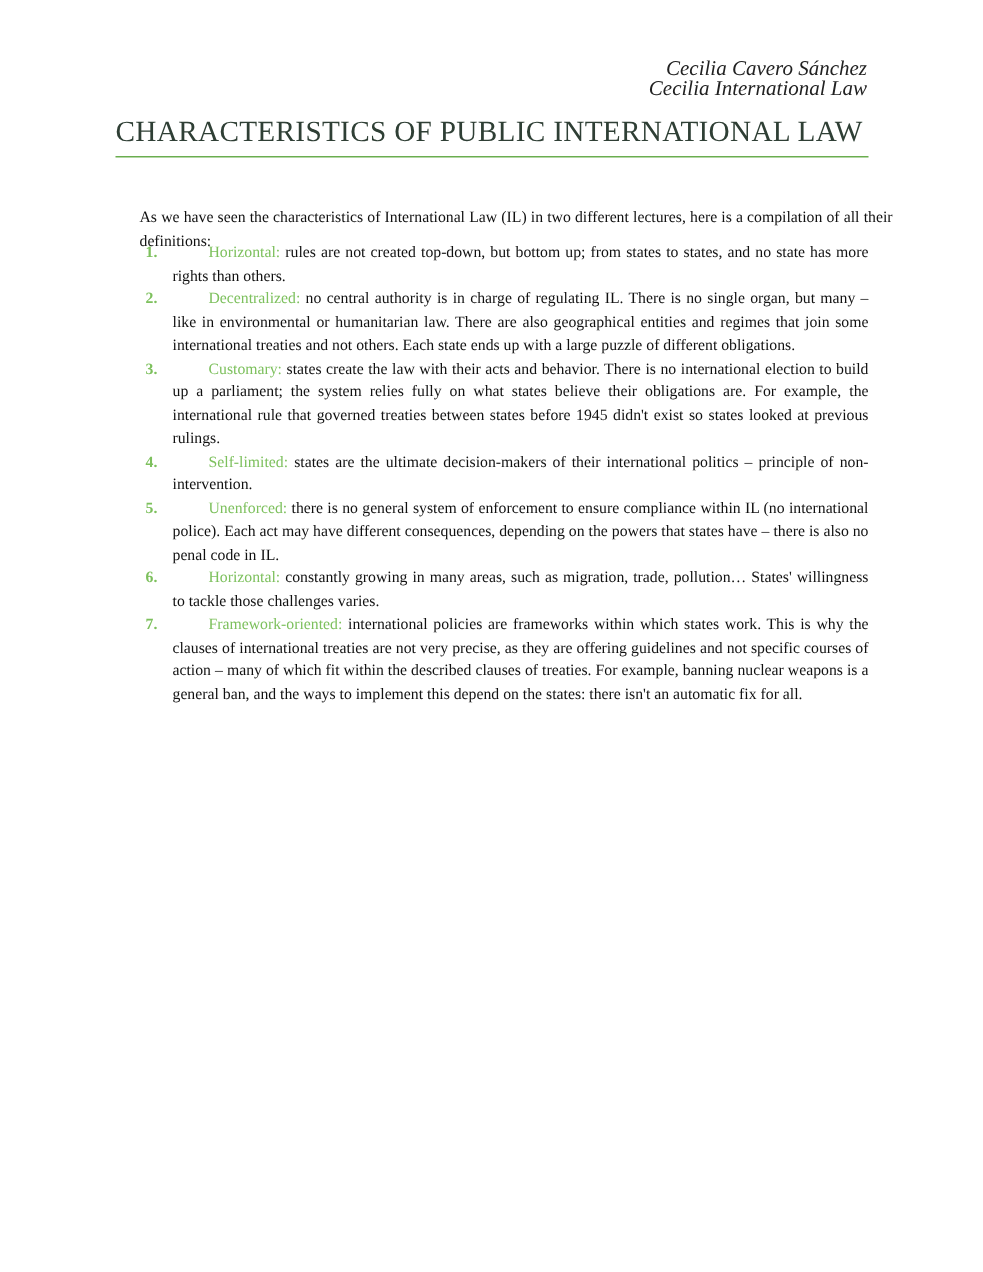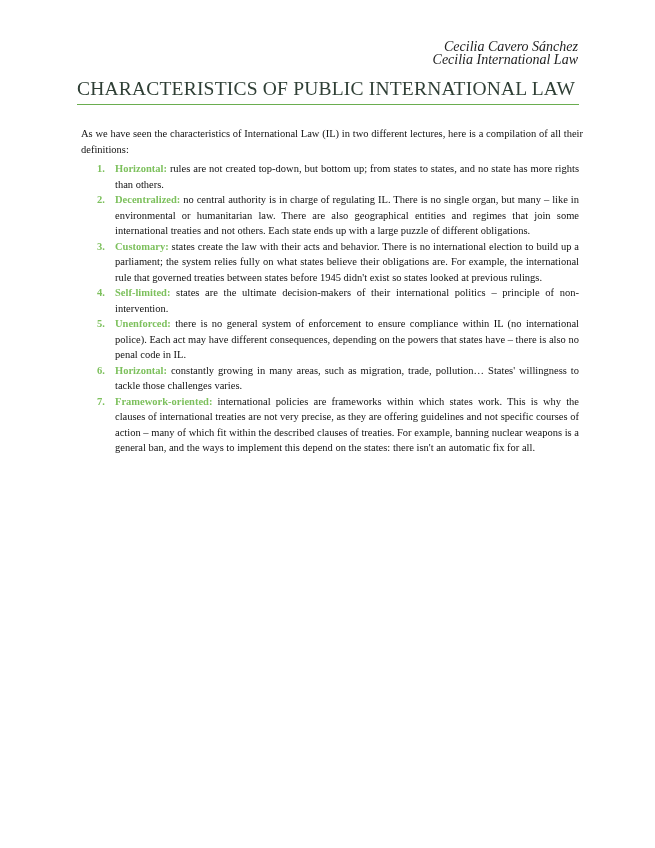--- a/index.html
+++ b/index.html
@@ -8,33 +8,33 @@
     .header { position: absolute; right: 77px; top: 40px; text-align: right;
               font-style: italic; font-size: 14px; line-height: 13px; color: #222; }
     .title { position: absolute; left: 77px; top: 78px; width: 502px;
              font-size: 19.5px; letter-spacing: 0.2px; color: #2f3f35;
              padding-bottom: 4px; border-bottom: 1.5px solid #6aad4f; line-height: 22px; }
     .intro { position: absolute; left: 77px; top: 122px; width: 502px;
              font-size: 10.5px; line-height: 15.5px; text-align: justify; }
     ol.items { position: absolute; left: 77px; top: 161px; width: 502px; margin: 0; padding: 0; list-style: none; }
     ol.items li { position: relative; padding-left: 38px; font-size: 10.5px; line-height: 15.5px; text-align: justify; margin-bottom: 0; }
     .num { position: absolute; left: 20px; top: 0; color: #7dc05d; font-weight: bold; }
-    .term { color: #7dc05d; font-weight: bold; }
+    .term { color: #7dc05d; font-weight: normal; margin-left: 24px; }
   </style>
 </head>
 <body>
 
 <div class="header">
   <div>Cecilia Cavero Sánchez</div>
   <div>Cecilia International Law</div>
 </div>
 
 <div class="title">CHARACTERISTICS OF PUBLIC INTERNATIONAL LAW</div>
 
-<p class="intro" style="margin:4px;">As we have seen the characteristics of International Law (IL) in two different lectures, here is a compilation of all their definitions:</p>
+<p class="intro" style="margin:16px;">As we have seen the characteristics of International Law (IL) in two different lectures, here is a compilation of all their definitions:</p>
 
 <ol class="items">
   <li><span class="num">1.</span><span class="term">Horizontal:</span><span> rules are not created top-down, but bottom up; from states to states, and no state has more rights than others.</span></li>
   <li><span class="num">2.</span><span class="term">Decentralized:</span><span> no central authority is in charge of regulating IL. There is no single organ, but many – like in environmental or humanitarian law. There are also geographical entities and regimes that join some international treaties and not others. Each state ends up with a large puzzle of different obligations.</span></li>
   <li><span class="num">3.</span><span class="term">Customary:</span><span> states create the law with their acts and behavior. There is no international election to build up a parliament; the system relies fully on what states believe their obligations are. For example, the international rule that governed treaties between states before 1945 didn't exist so states looked at previous rulings.</span></li>
   <li><span class="num">4.</span><span class="term">Self-limited:</span><span> states are the ultimate decision-makers of their international politics – principle of non-intervention.</span></li>
   <li><span class="num">5.</span><span class="term">Unenforced:</span><span> there is no general system of enforcement to ensure compliance within IL (no international police). Each act may have different consequences, depending on the powers that states have – there is also no penal code in IL.</span></li>
   <li><span class="num">6.</span><span class="term">Horizontal:</span><span> constantly growing in many areas, such as migration, trade, pollution… States' willingness to tackle those challenges varies.</span></li>
   <li><span class="num">7.</span><span class="term">Framework-oriented:</span><span> international policies are frameworks within which states work. This is why the clauses of international treaties are not very precise, as they are offering guidelines and not specific courses of action – many of which fit within the described clauses of treaties. For example, banning nuclear weapons is a general ban, and the ways to implement this depend on the states: there isn't an automatic fix for all.</span></li>
 </ol>

